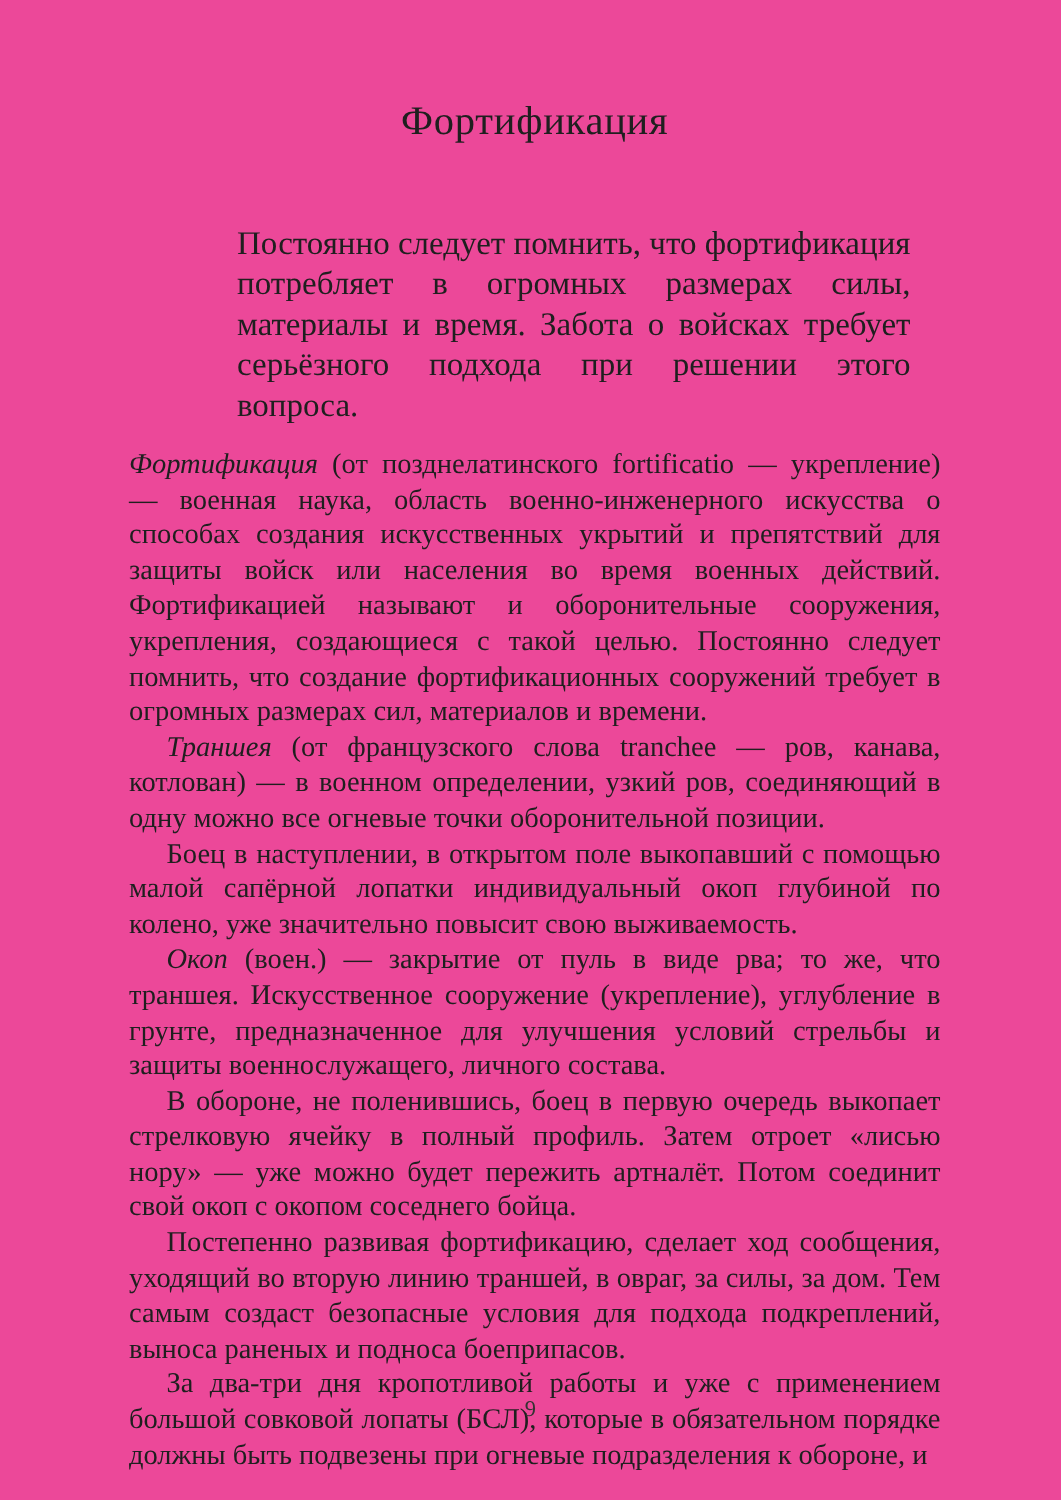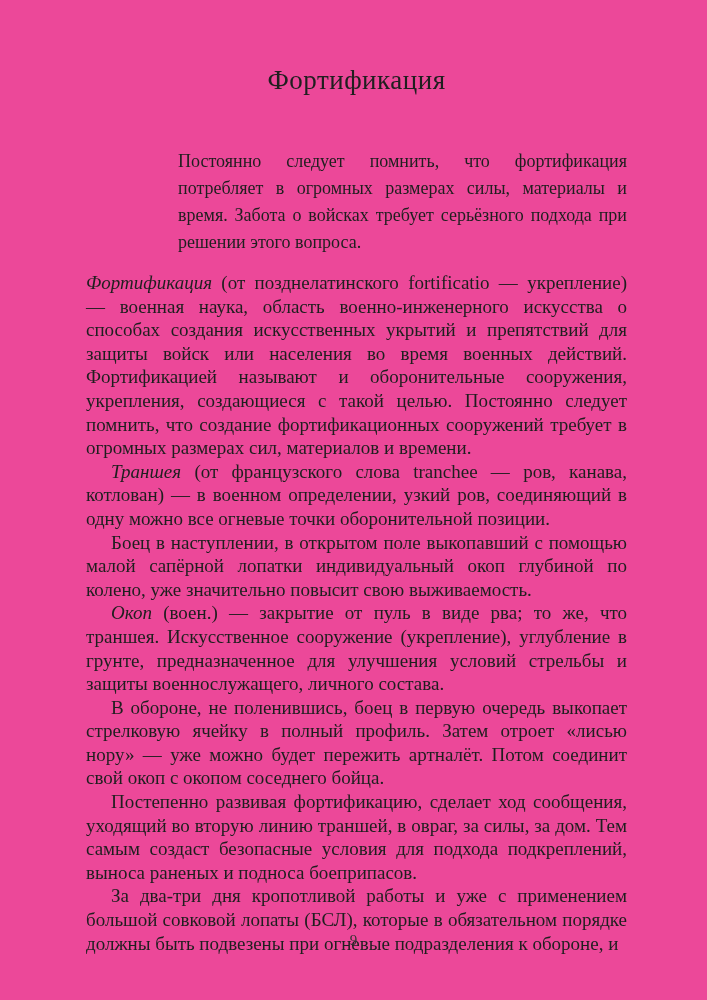--- a/index.html
+++ b/index.html
@@ -27,23 +27,23 @@
     margin: 64px 0 0 0;
     padding: 0;
     font-size: 27px;
     font-weight: normal;
     line-height: 32px;
     text-align: center;
     letter-spacing: 0.5px;
   }
   .epigraph {
     margin-top: 52px;
-    margin-left: 92px;
+    margin-left: 72px;
     width: 449px;
-    font-size: 18px;
+    font-size: 22px;
     line-height: 27px;
     text-align: justify;
   }
   .body-text {
     margin-top: 15px;
     font-size: 19px;
     line-height: 23.6px;
     text-align: justify;
   }
   .body-text p {

